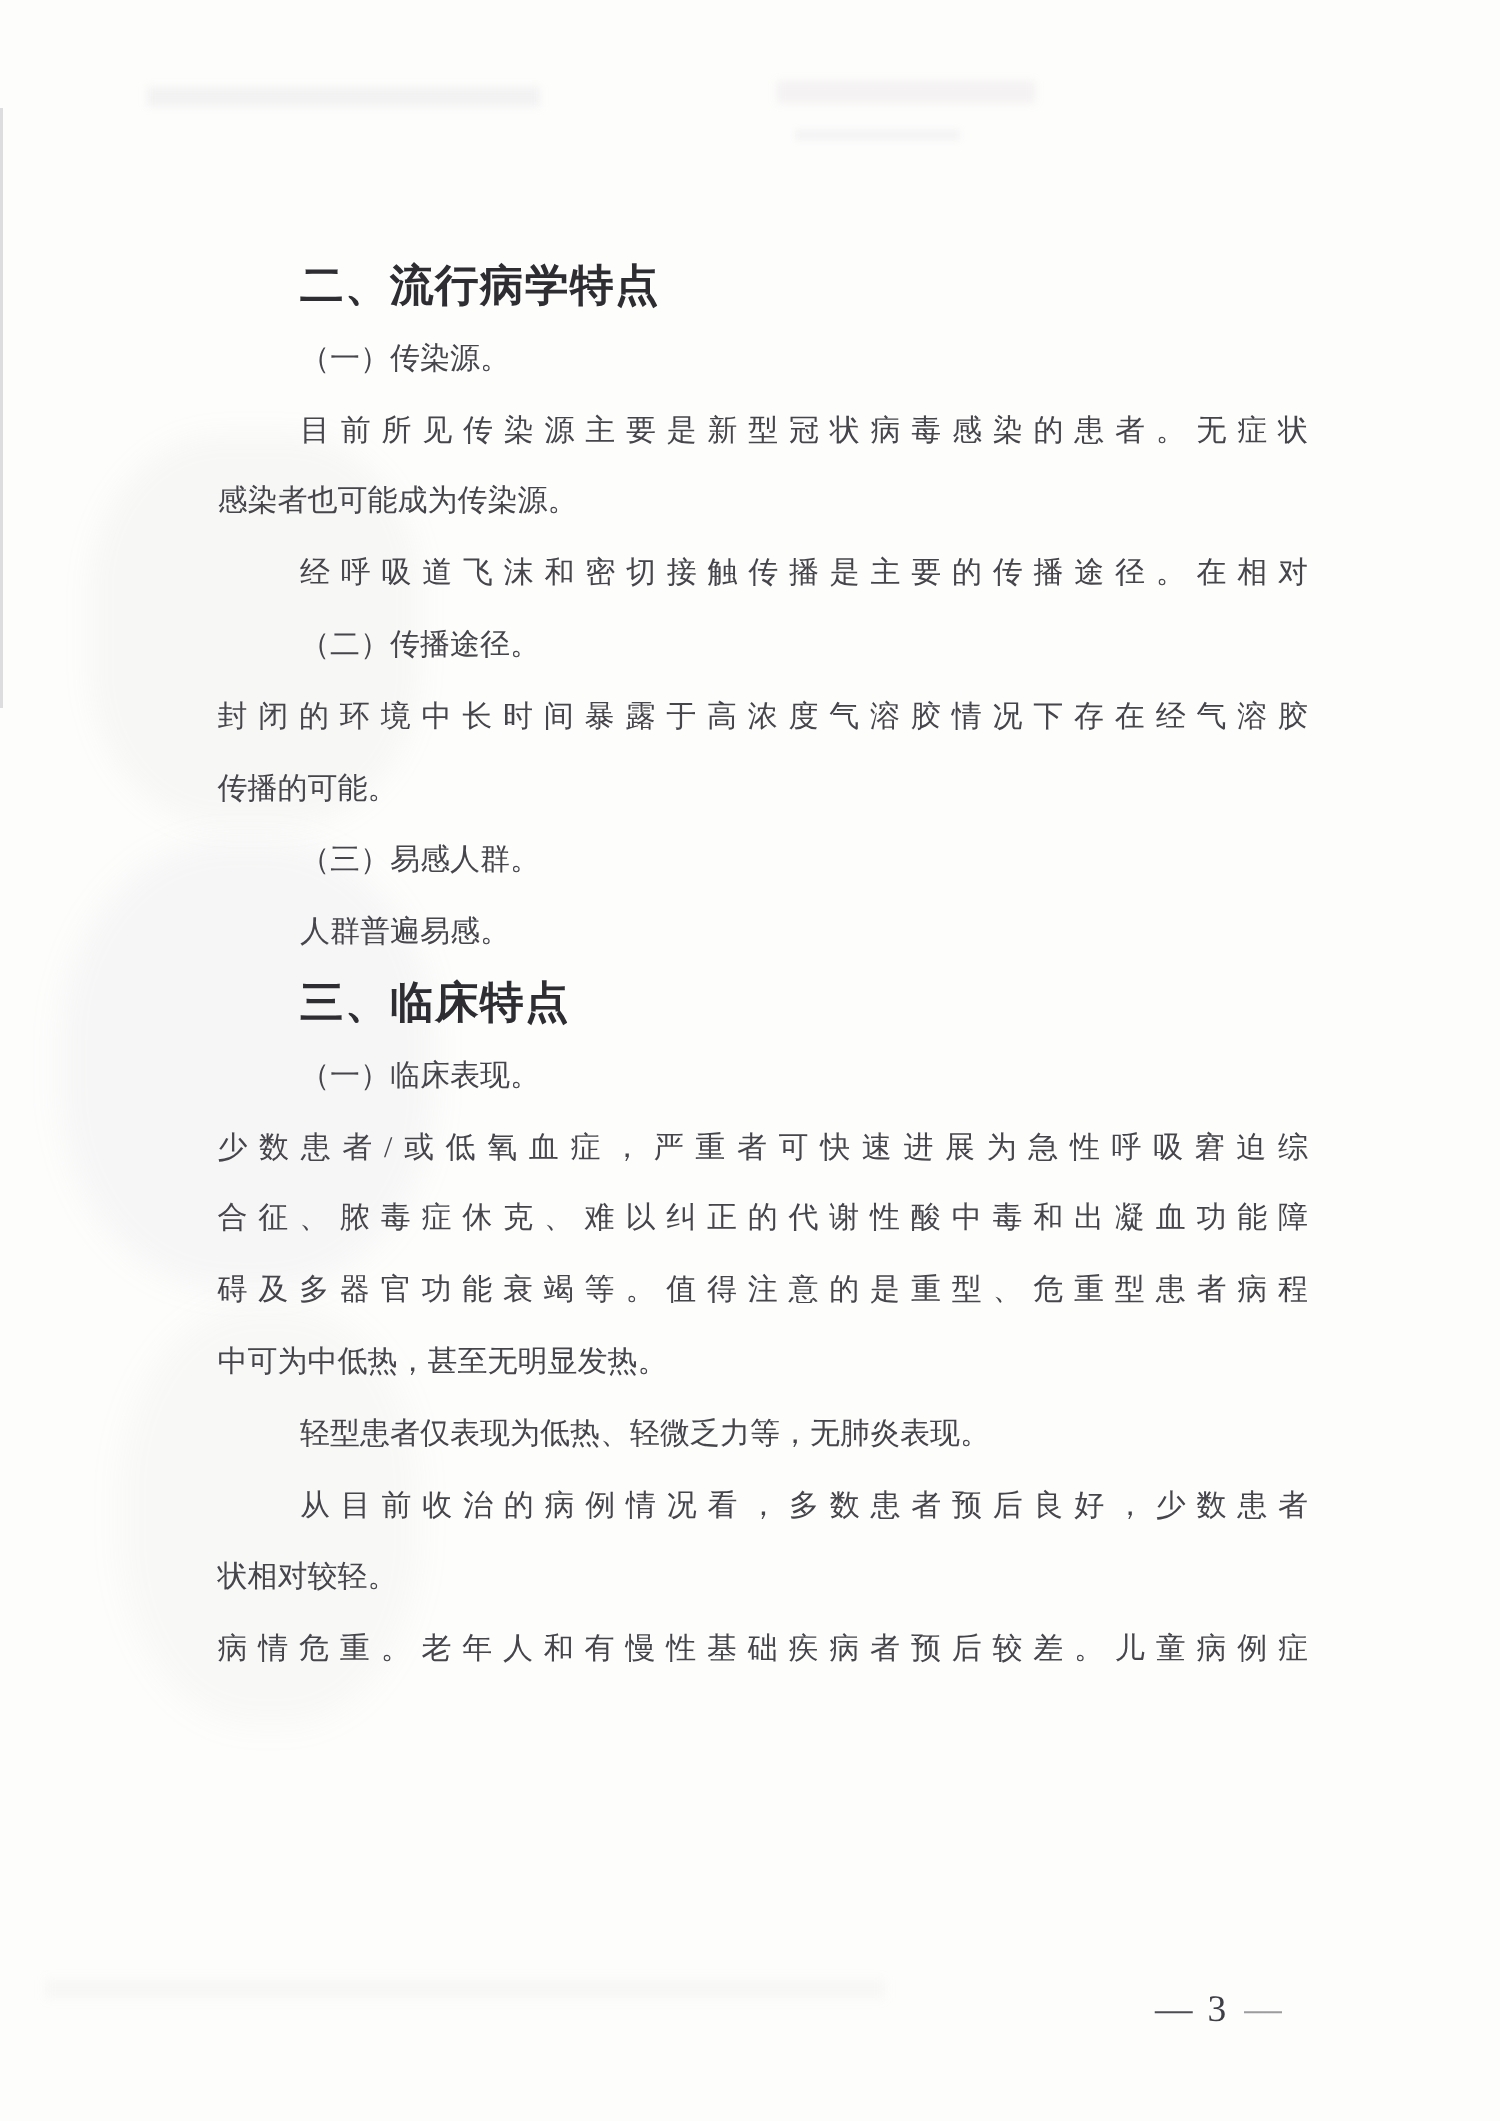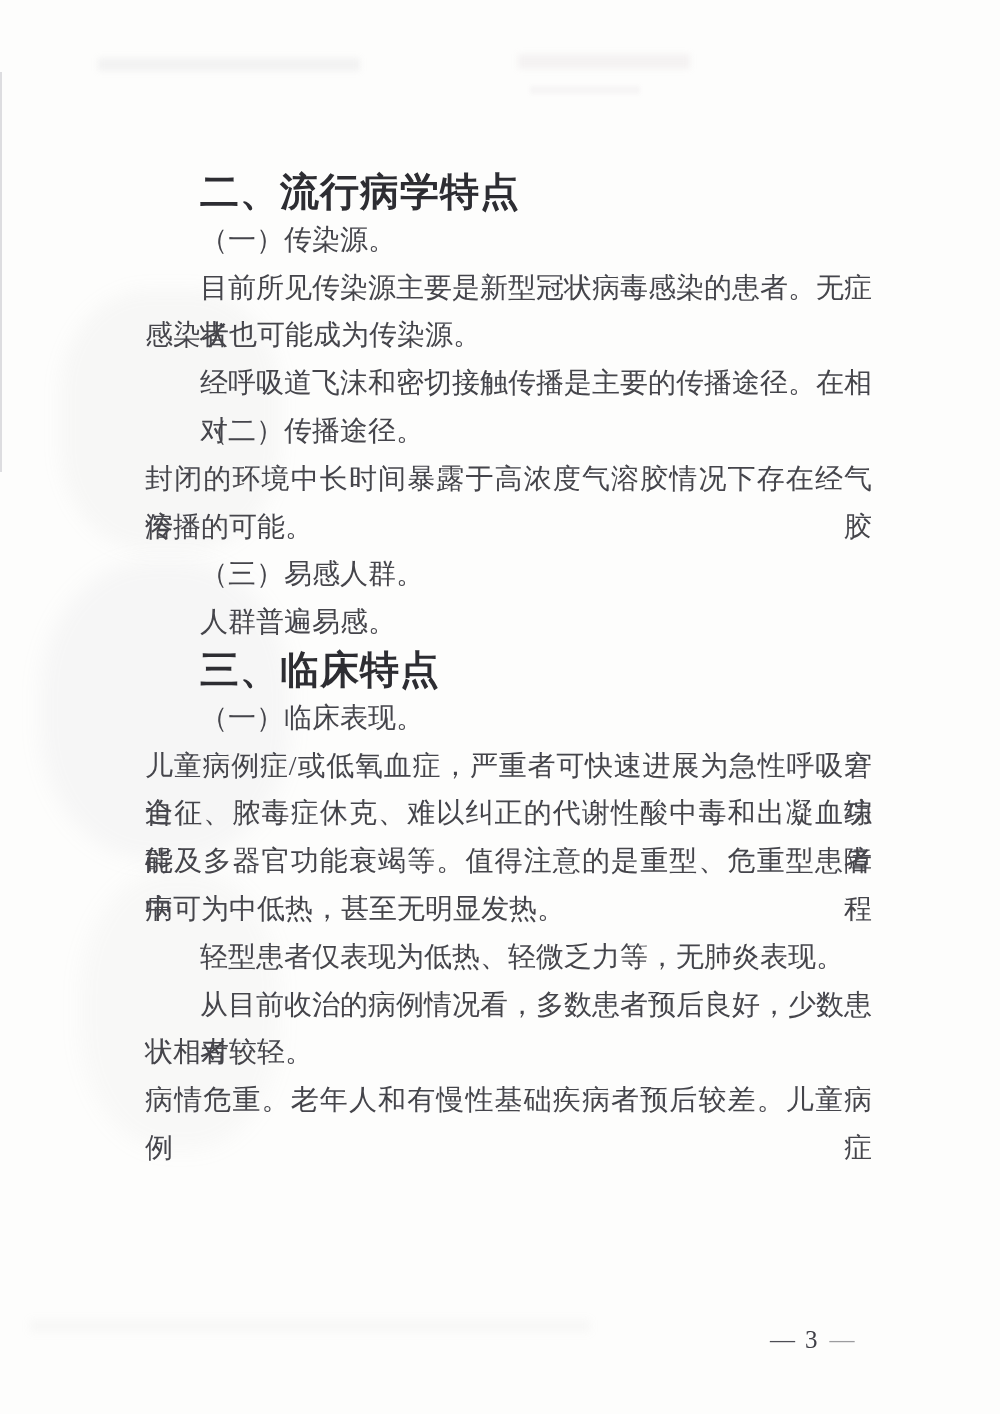--- a/index.html
+++ b/index.html
@@ -40,35 +40,35 @@
 
   .content {
     position: absolute;
     left: 145px;
     top: 168px;
     width: 727px;
   }
   .line {
     height: 47.8px;
     line-height: 47.8px;
-    font-size: 28px;
+    font-size: 20px;
     color: #45454b;
     white-space: nowrap;
   }
   .line.justify {
     white-space: normal;
     text-align: justify;
     text-align-last: justify;
     box-sizing: border-box;
   }
   .line.indent { padding-left: 55px; }
   .line.heading {
     font-family: "Liberation Sans", sans-serif;
     font-weight: 700;
-    font-size: 39px;
+    font-size: 29px;
     color: #2d2d32;
     letter-spacing: 1px;
   }
   .footer {
     position: absolute;
     left: 770px;
     top: 1326px;
     display: flex;
     align-items: center;
     font-size: 25px;
@@ -106,21 +106,21 @@
       <div class="line body indent justify">目前所见传染源主要是新型冠状病毒感染的患者。无症状</div>
       <div class="line body">感染者也可能成为传染源。</div>
       <div class="line body indent justify">经呼吸道飞沫和密切接触传播是主要的传播途径。在相对</div>
       <div class="line body indent">（二）传播途径。</div>
       <div class="line body justify">封闭的环境中长时间暴露于高浓度气溶胶情况下存在经气溶胶</div>
       <div class="line body">传播的可能。</div>
       <div class="line body indent">（三）易感人群。</div>
       <div class="line body indent">人群普遍易感。</div>
       <div class="line heading indent">三、临床特点</div>
       <div class="line body indent">（一）临床表现。</div>
-      <div class="line body justify">儿童病例症/或低氧血症，严重者可快速进展为急性呼吸窘迫综</div>
+      <div class="line body justify">少数患者/或低氧血症，严重者可快速进展为急性呼吸窘迫综</div>
       <div class="line body justify">合征、脓毒症休克、难以纠正的代谢性酸中毒和出凝血功能障</div>
       <div class="line body justify">碍及多器官功能衰竭等。值得注意的是重型、危重型患者病程</div>
       <div class="line body">中可为中低热，甚至无明显发热。</div>
       <div class="line body indent">轻型患者仅表现为低热、轻微乏力等，无肺炎表现。</div>
       <div class="line body indent justify">从目前收治的病例情况看，多数患者预后良好，少数患者</div>
       <div class="line body">状相对较轻。</div>
       <div class="line body justify">病情危重。老年人和有慢性基础疾病者预后较差。儿童病例症</div>
     </div>
 
   <div class="footer">

